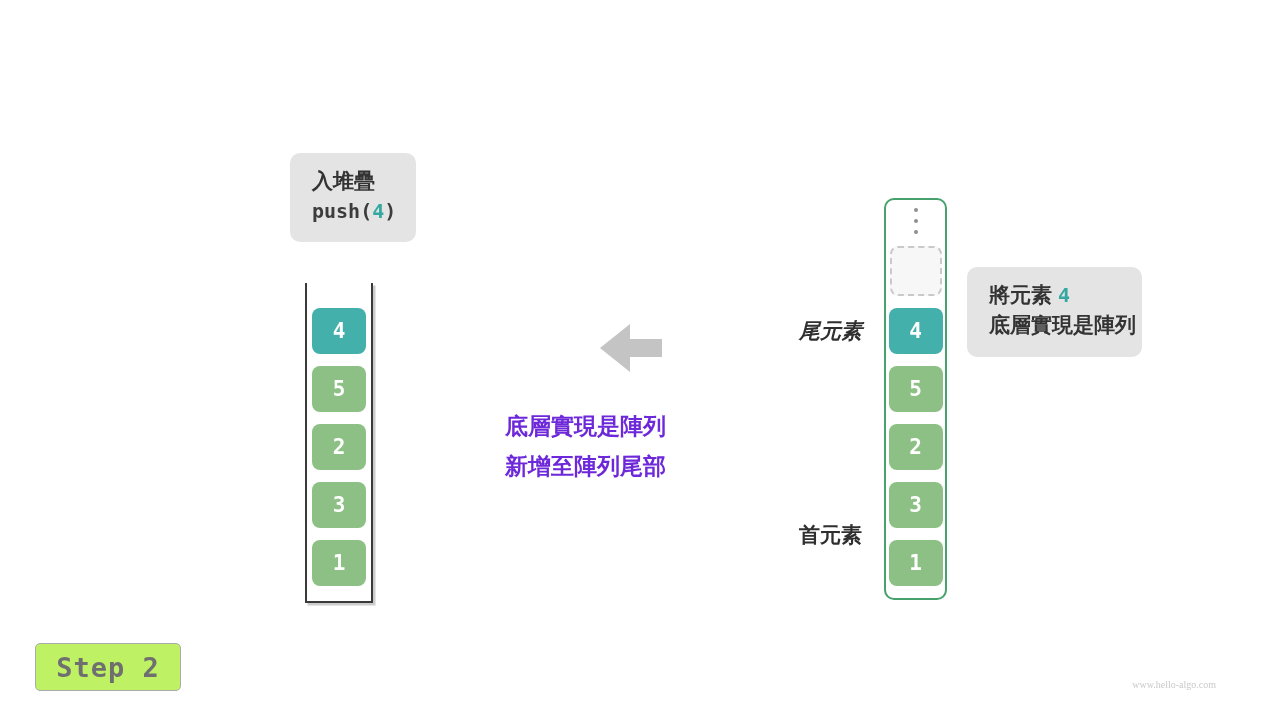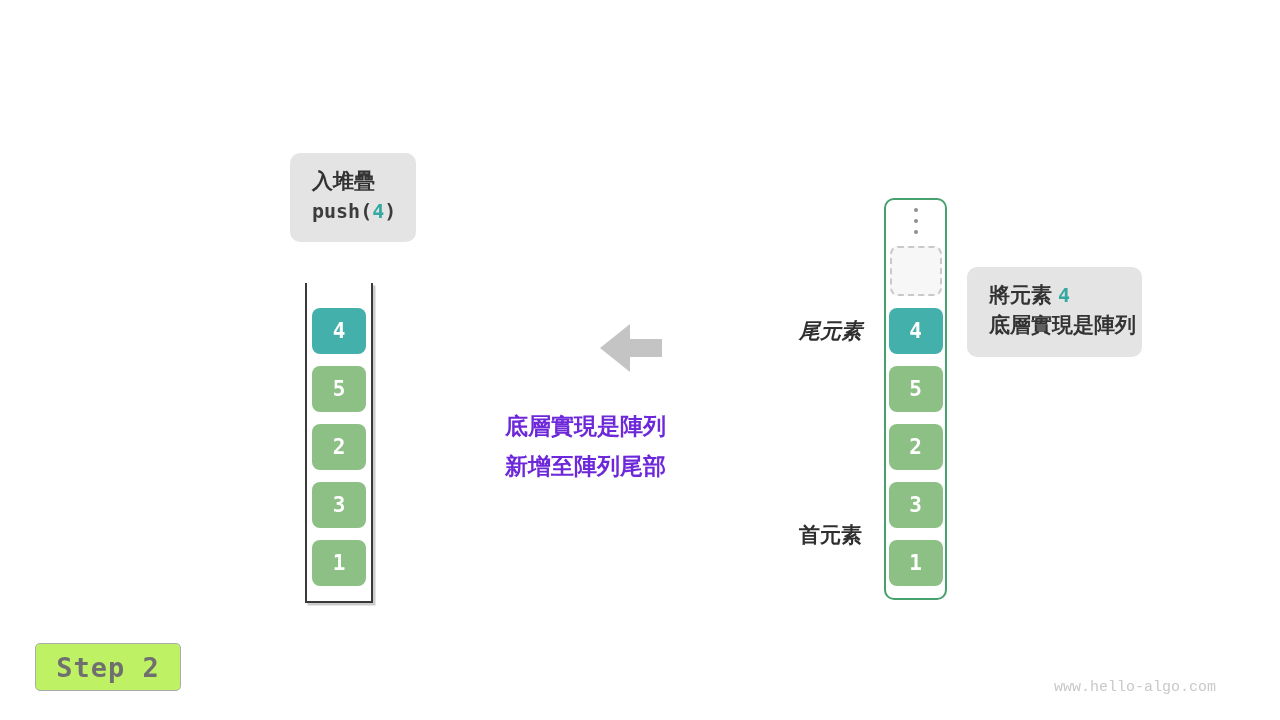--- a/index.html
+++ b/index.html
@@ -162,22 +162,22 @@
     justify-content: center;
     font-family: "DejaVu Sans Mono", monospace;
     font-size: 27px;
     font-weight: bold;
     color: #6f6f6f;
     letter-spacing: 1px;
   }
   .watermark {
     position: absolute;
     right: 64px; top: 679px;
-    font-family: Liberation Mono, monospace;
-    font-size: 15px;
+    font-family: Liberation Serif, serif;
+    font-size: 10px;
     color: #c9c9c9;
   }
 </style>
 </head>
 <body>
 
 <div class="canvas">
 
   <div class="label-box push-box">
     <div class="cn-line">入堆疊</div>

